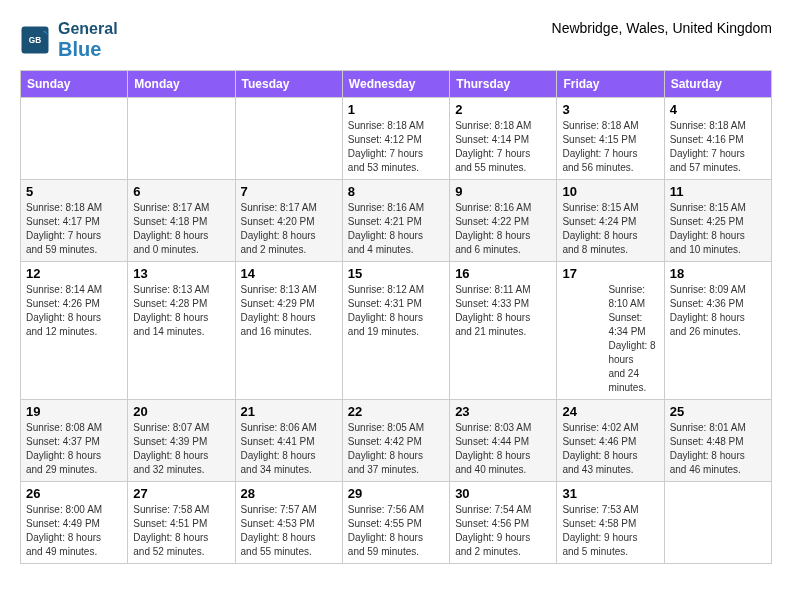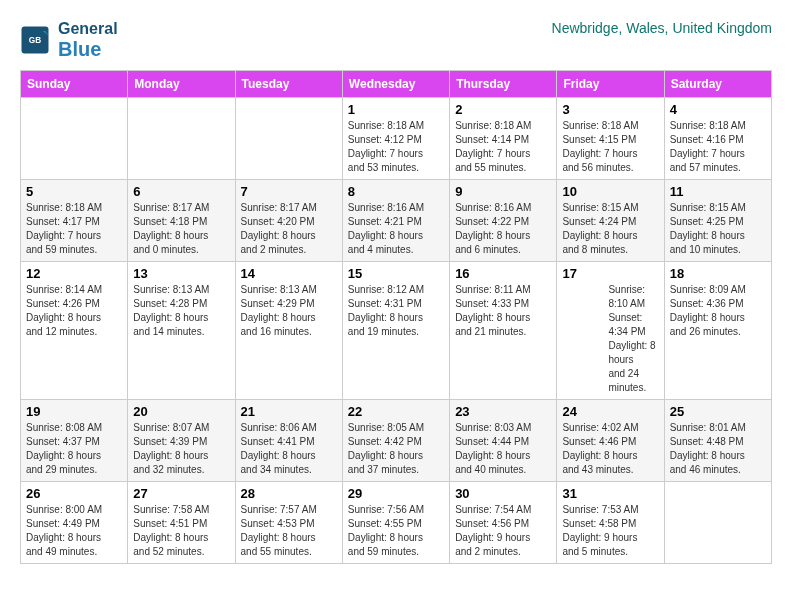--- a/index.html
+++ b/index.html
@@ -28,29 +28,29 @@
     .title-area {
       text-align: right;
     }
     .month-year {
       font-size: 32px;
       color: #1a2c4e;
       font-weight: normal;
     }
     .location {
       font-size: 14px;
-      color: #0f766e;
+      color: #000000;
     }
     .calendar {
       width: 100%;
       border-collapse: collapse;
       font-size: 10.5px;
     }
     .calendar th {
-      background-color: #d946ef;
+      background-color: #8b5cf6;
       color: #fff;
       text-align: left;
       padding: 6px 6px;
       font-size: 12px;
       font-weight: bold;
       border: 1px solid #ccc;
     }
     .calendar td {
       border: 1px solid #ccc;
       vertical-align: top;

